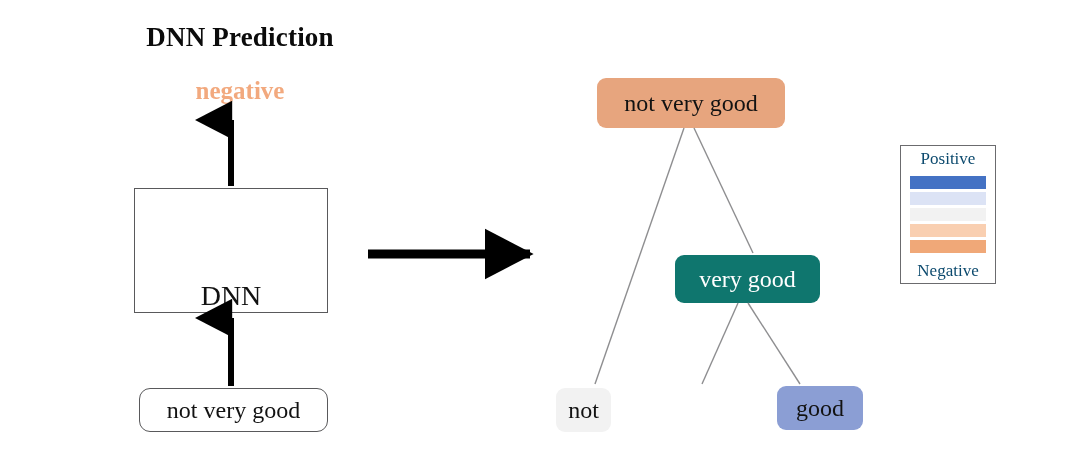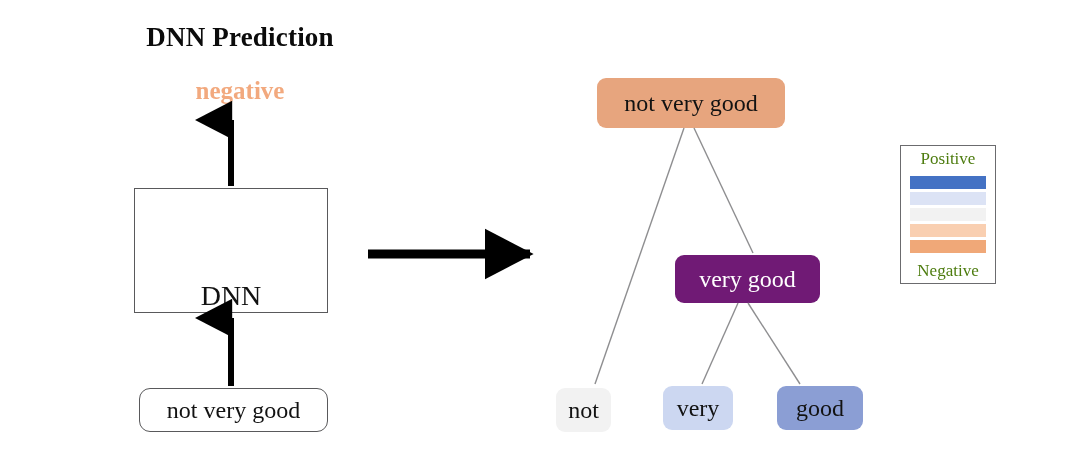--- a/index.html
+++ b/index.html
@@ -141,21 +141,21 @@
     box-sizing: border-box;
     padding: 3px 9px 3px 9px;
     display: flex;
     flex-direction: column;
     align-items: center;
     justify-content: space-between;
   }
   .legend-cap {
     font-size: 17px;
     line-height: 19px;
-    color: #4d7c0f;
+    color: #0c4a6e;
     white-space: nowrap;
   }
   #legend-swatches {
     width: 100%;
     display: flex;
     flex-direction: column;
     gap: 3px;
   }
   .legend-swatch {
     width: 100%;
@@ -177,31 +177,28 @@
 
   <div class="input-box">
     <span>not very good</span>
   </div>
 
 
   <div class="tree-node" id="node-root" style="background: rgb(231, 165, 126); color: rgb(18, 18, 18);">
     <span>not very good</span>
   </div>
 
-  <div class="tree-node" id="node-verygood" style="background: #701a75; color: rgb(255, 255, 255);">
+  <div class="tree-node" id="node-verygood" style="background: #0f766e; color: rgb(255, 255, 255);">
     <span>very good</span>
   </div>
 
   <div class="tree-node" id="node-not" style="background: rgb(242, 242, 242); color: rgb(18, 18, 18);">
     <span>not</span>
   </div>
 
-  <div class="tree-node" id="node-very" style="background: rgb(204, 215, 241); color: rgb(18, 18, 18);">
-    <span>very</span>
-  </div>
 
   <div class="tree-node" id="node-good" style="background: rgb(139, 158, 212); color: rgb(18, 18, 18);">
     <span>good</span>
   </div>
 
   <svg class="overlay" viewBox="0 0 1080 467">
     <defs>
       <marker id="arrowhead-up" markerWidth="7" markerHeight="7" refX="3.5" refY="6.2" orient="auto" markerUnits="strokeWidth">
         <path d="M0.3,6.4 L3.5,0.2 L6.7,6.4 Z" fill="#000000"></path>
       </marker>

